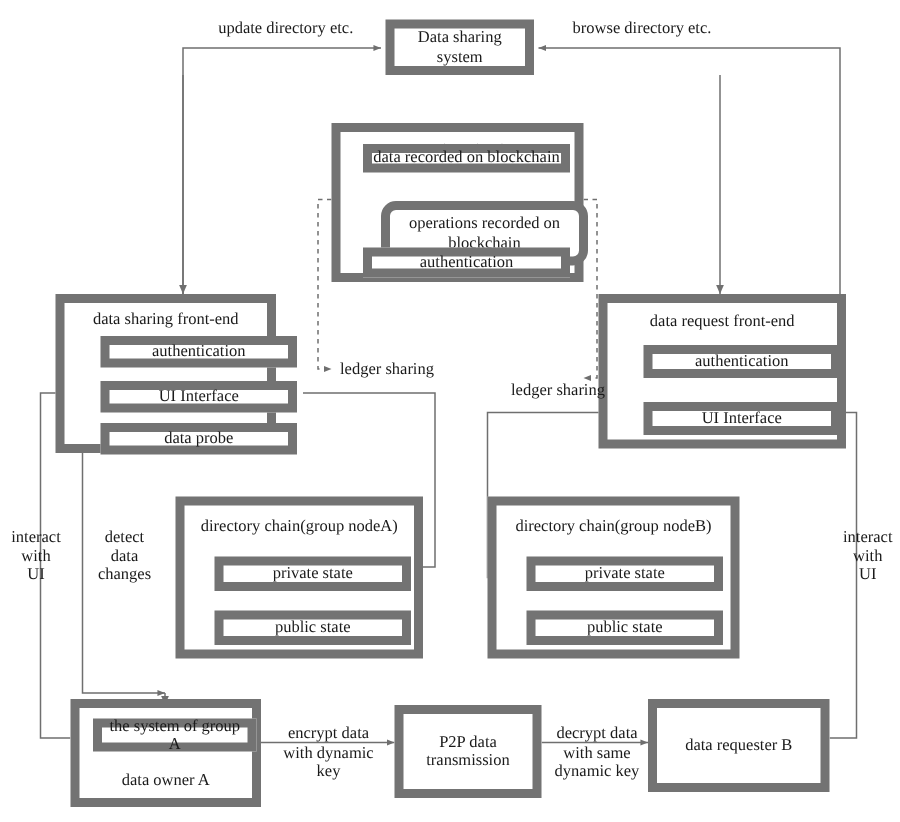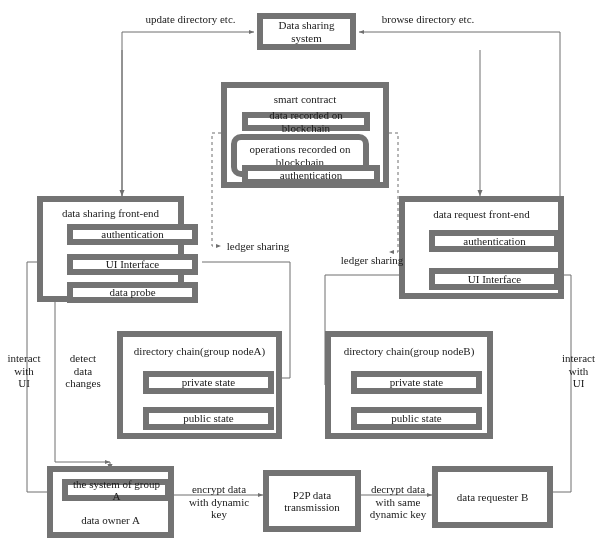--- a/index.html
+++ b/index.html
@@ -99,24 +99,24 @@
 
     </g>
   </svg>
 
   <div class="box f11" style="left:257px; top:13px; width:99px; height:37px;">
     <span>Data sharing system</span>
   </div>
 
   <div class="box container-box" style="left:221px; top:82px; width:168px; height:106px;padding-left:20px;">
     <div class="container-title f11" style="top:5px;">smart contract</div>
-    <div class="box f11" style="left:15px; top:24px; width:128px; height:19px;">
+    <div class="box f11" style="left:15px; top:8px; width:138px; height:19px;">
       <span>data recorded on blockchain</span>
     </div>
-    <div class="box f11" style="left:4px; top:46px; width:138px; height:43px;border-radius:10px;">
+    <div class="box f11" style="left:27px; top:46px; width:138px; height:43px;border-radius:10px;">
       <span>operations recorded on blockchain</span>
     </div>
     <div class="box f11" style="left:15px; top:77px; width:138px; height:20px;">
       <span>authentication</span>
     </div>
   </div>
 
   <div class="box container-box" style="left:37px; top:196px; width:147px; height:106px;">
     <div class="container-title f11" style="top:5px;">data sharing front-end</div>
     <div class="box f11" style="left:24px; top:22px; width:131px; height:21px;">

